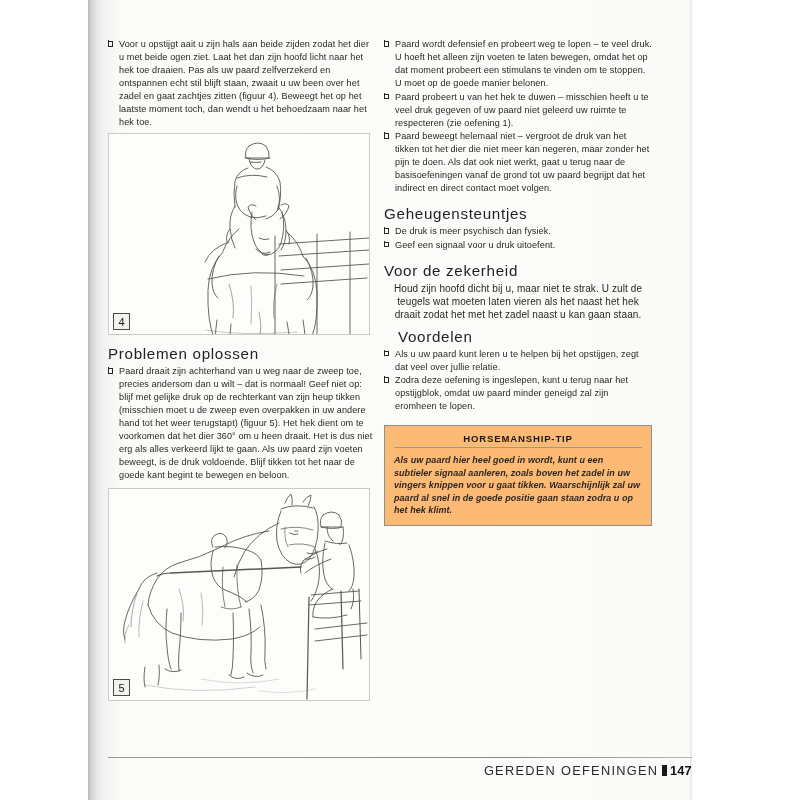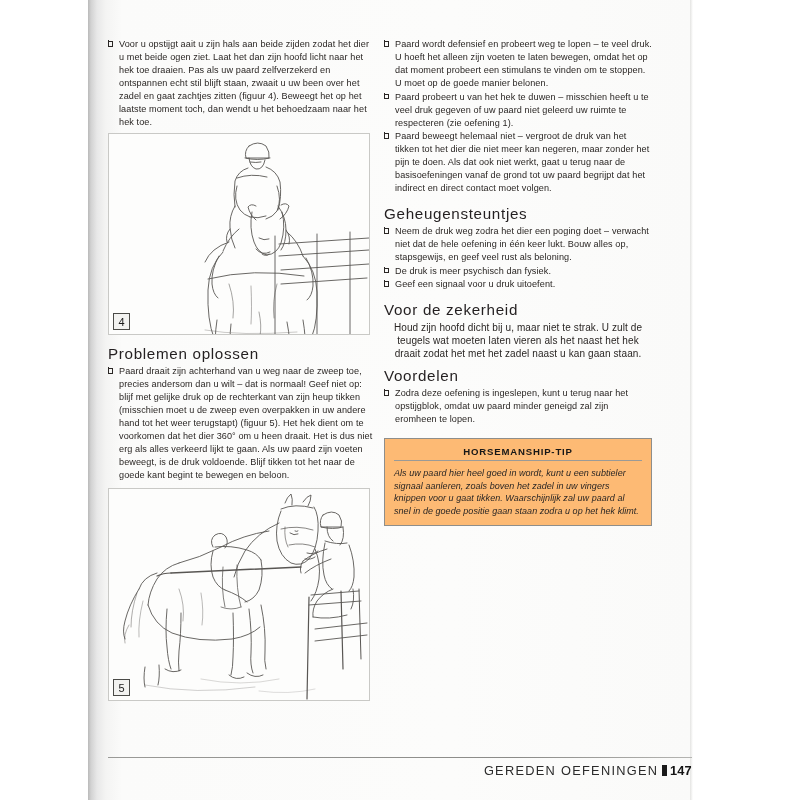--- a/index.html
+++ b/index.html
@@ -113,21 +113,21 @@
   }
 
   h2.section {
     font-size: 15.2px;
     font-weight: 400;
     letter-spacing: 0.045em;
     color: #231f20;
     margin: 10px 0 3px 0;
     line-height: 1.12;
   }
-  h2.section.tight { margin-top: 7px; }
+  h2.section.tight { margin-top: 7px; margin-left: 14px; }
 
   
   .figure {
     position: relative;
     border: 1px solid #c9c9c6;
     background: #fdfdfc;
     box-sizing: border-box;
     overflow: hidden;
   }
   .fig4 { width: 262px; height: 202px; margin-top: 4px; }
@@ -173,20 +173,21 @@
     background: #9a9a97;
     margin: 3px 0 6px 0;
   }
   .tip-body {
     font-size: 9.0px;
     line-height: 12.6px;
     font-style: italic;
     color: #2a2624;
     margin: 0;
     letter-spacing: 0.005em;
+    font-weight: bold;
   }
 
   
   .footer-rule {
     position: absolute;
     left: 108px;
     top: 757px;
     width: 584px;
     height: 1px;
     background: linear-gradient(to right, #9a9a97 0%, #8b8b88 70%, #b5b5b2 100%);
@@ -420,39 +421,36 @@
         <li>
           <span class="box"></span>
           <span>Paard beweegt helemaal niet – vergroot de druk van het tikken tot het dier die niet meer kan negeren, maar zonder het pijn te doen. Als dat ook niet werkt, gaat u terug naar de basisoefeningen vanaf de grond tot uw paard begrijpt dat het indirect en direct contact moet volgen.</span>
         </li>
       </ul>
 
       <h2 class="section">Geheugensteuntjes</h2>
       <ul class="checks">
         <li>
           <span class="box"></span>
-          <span>Neem de druk weg zodra het dier een poging doet – verwacht niet dat de hele oefening in één keer lukt. Bouw alles op, stapsgewijs, en geef veel rust als beloning.</span>
-        </li>
-        <li>
-          <span class="box"></span>
           <span>De druk is meer psychisch dan fysiek.</span>
         </li>
         <li>
           <span class="box"></span>
           <span>Geef een signaal voor u druk uitoefent.</span>
         </li>
       </ul>
 
       <h2 class="section">Voor de zekerheid</h2>
       <p class="body-text">Houd zijn hoofd dicht bij u, maar niet te strak. U zult de teugels wat moeten laten vieren als het naast het hek draait zodat het met het zadel naast u kan gaan staan.</p>
 
       <h2 class="section tight">Voordelen</h2>
       <ul class="checks">
         <li>
           <span class="box"></span>
+          <span>Als u uw paard kunt leren u te helpen bij het opstijgen, zegt dat veel over jullie relatie.</span>
         </li>
         <li>
           <span class="box"></span>
           <span>Zodra deze oefening is ingeslepen, kunt u terug naar het opstijgblok, omdat uw paard minder geneigd zal zijn eromheen te lopen.</span>
         </li>
       </ul>
 
       <div class="tipbox">
         <div class="tip-title">HORSEMANSHIP-TIP</div>
         <div class="tip-rule"></div>

